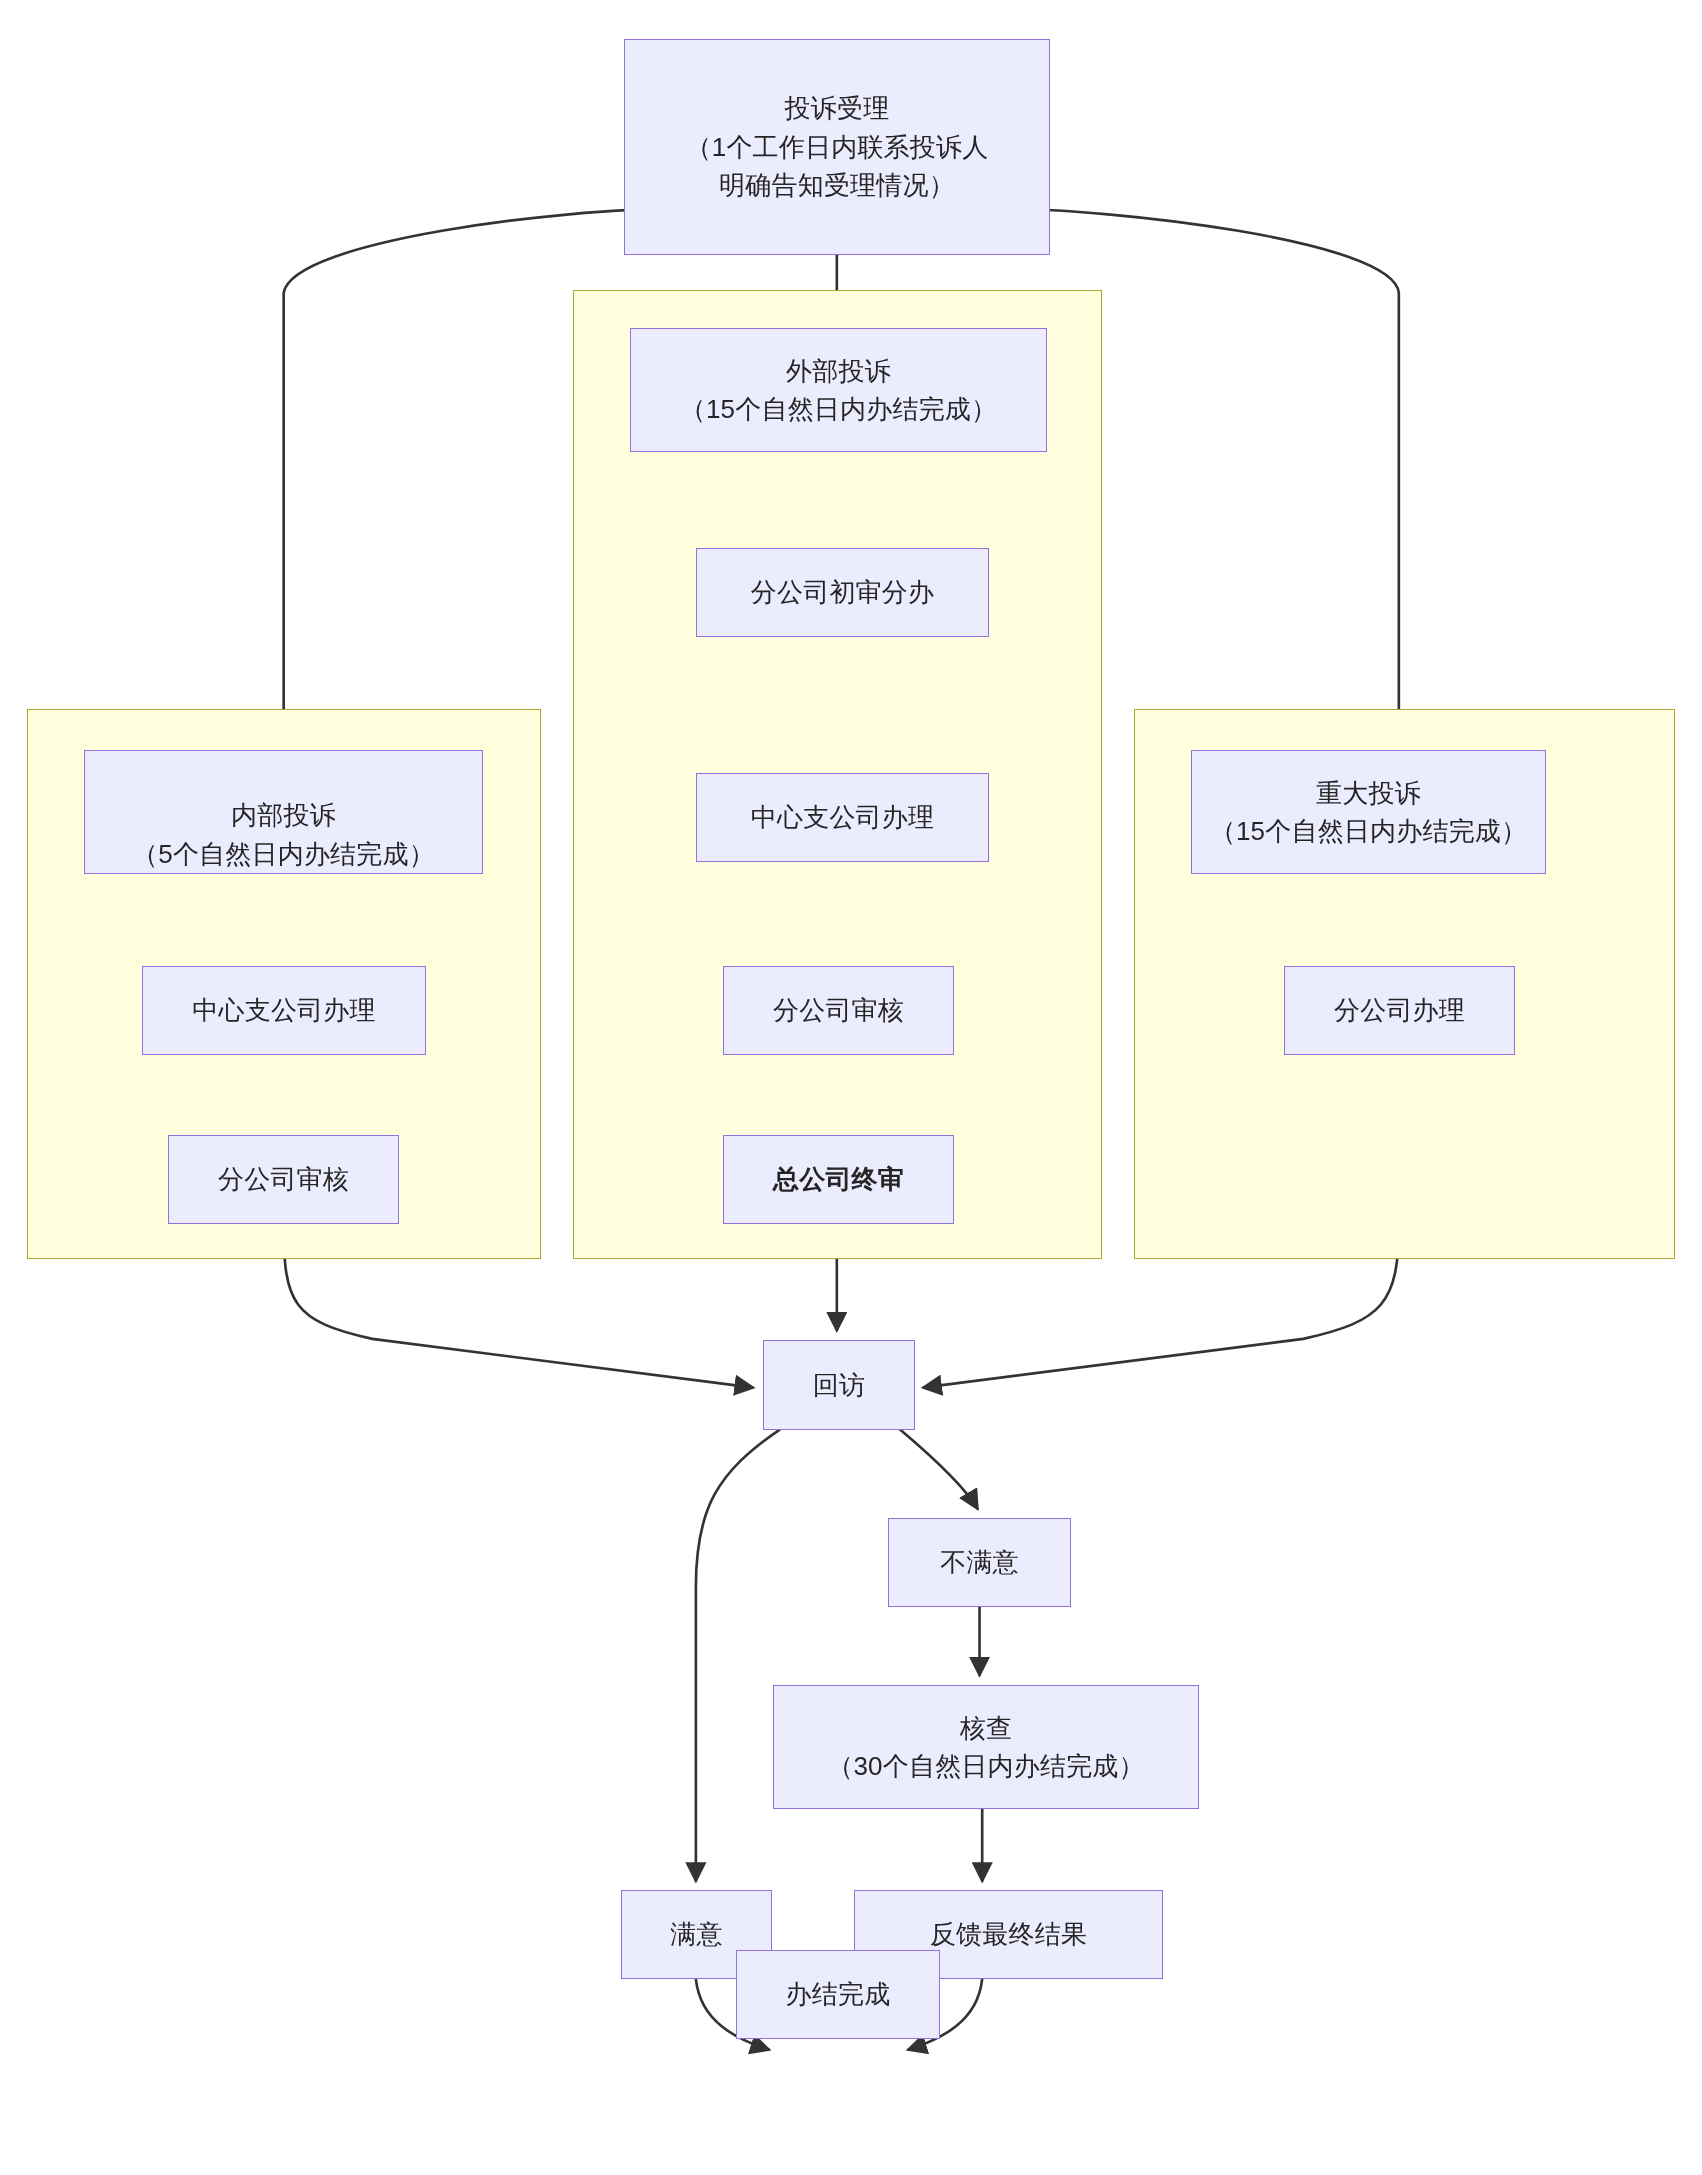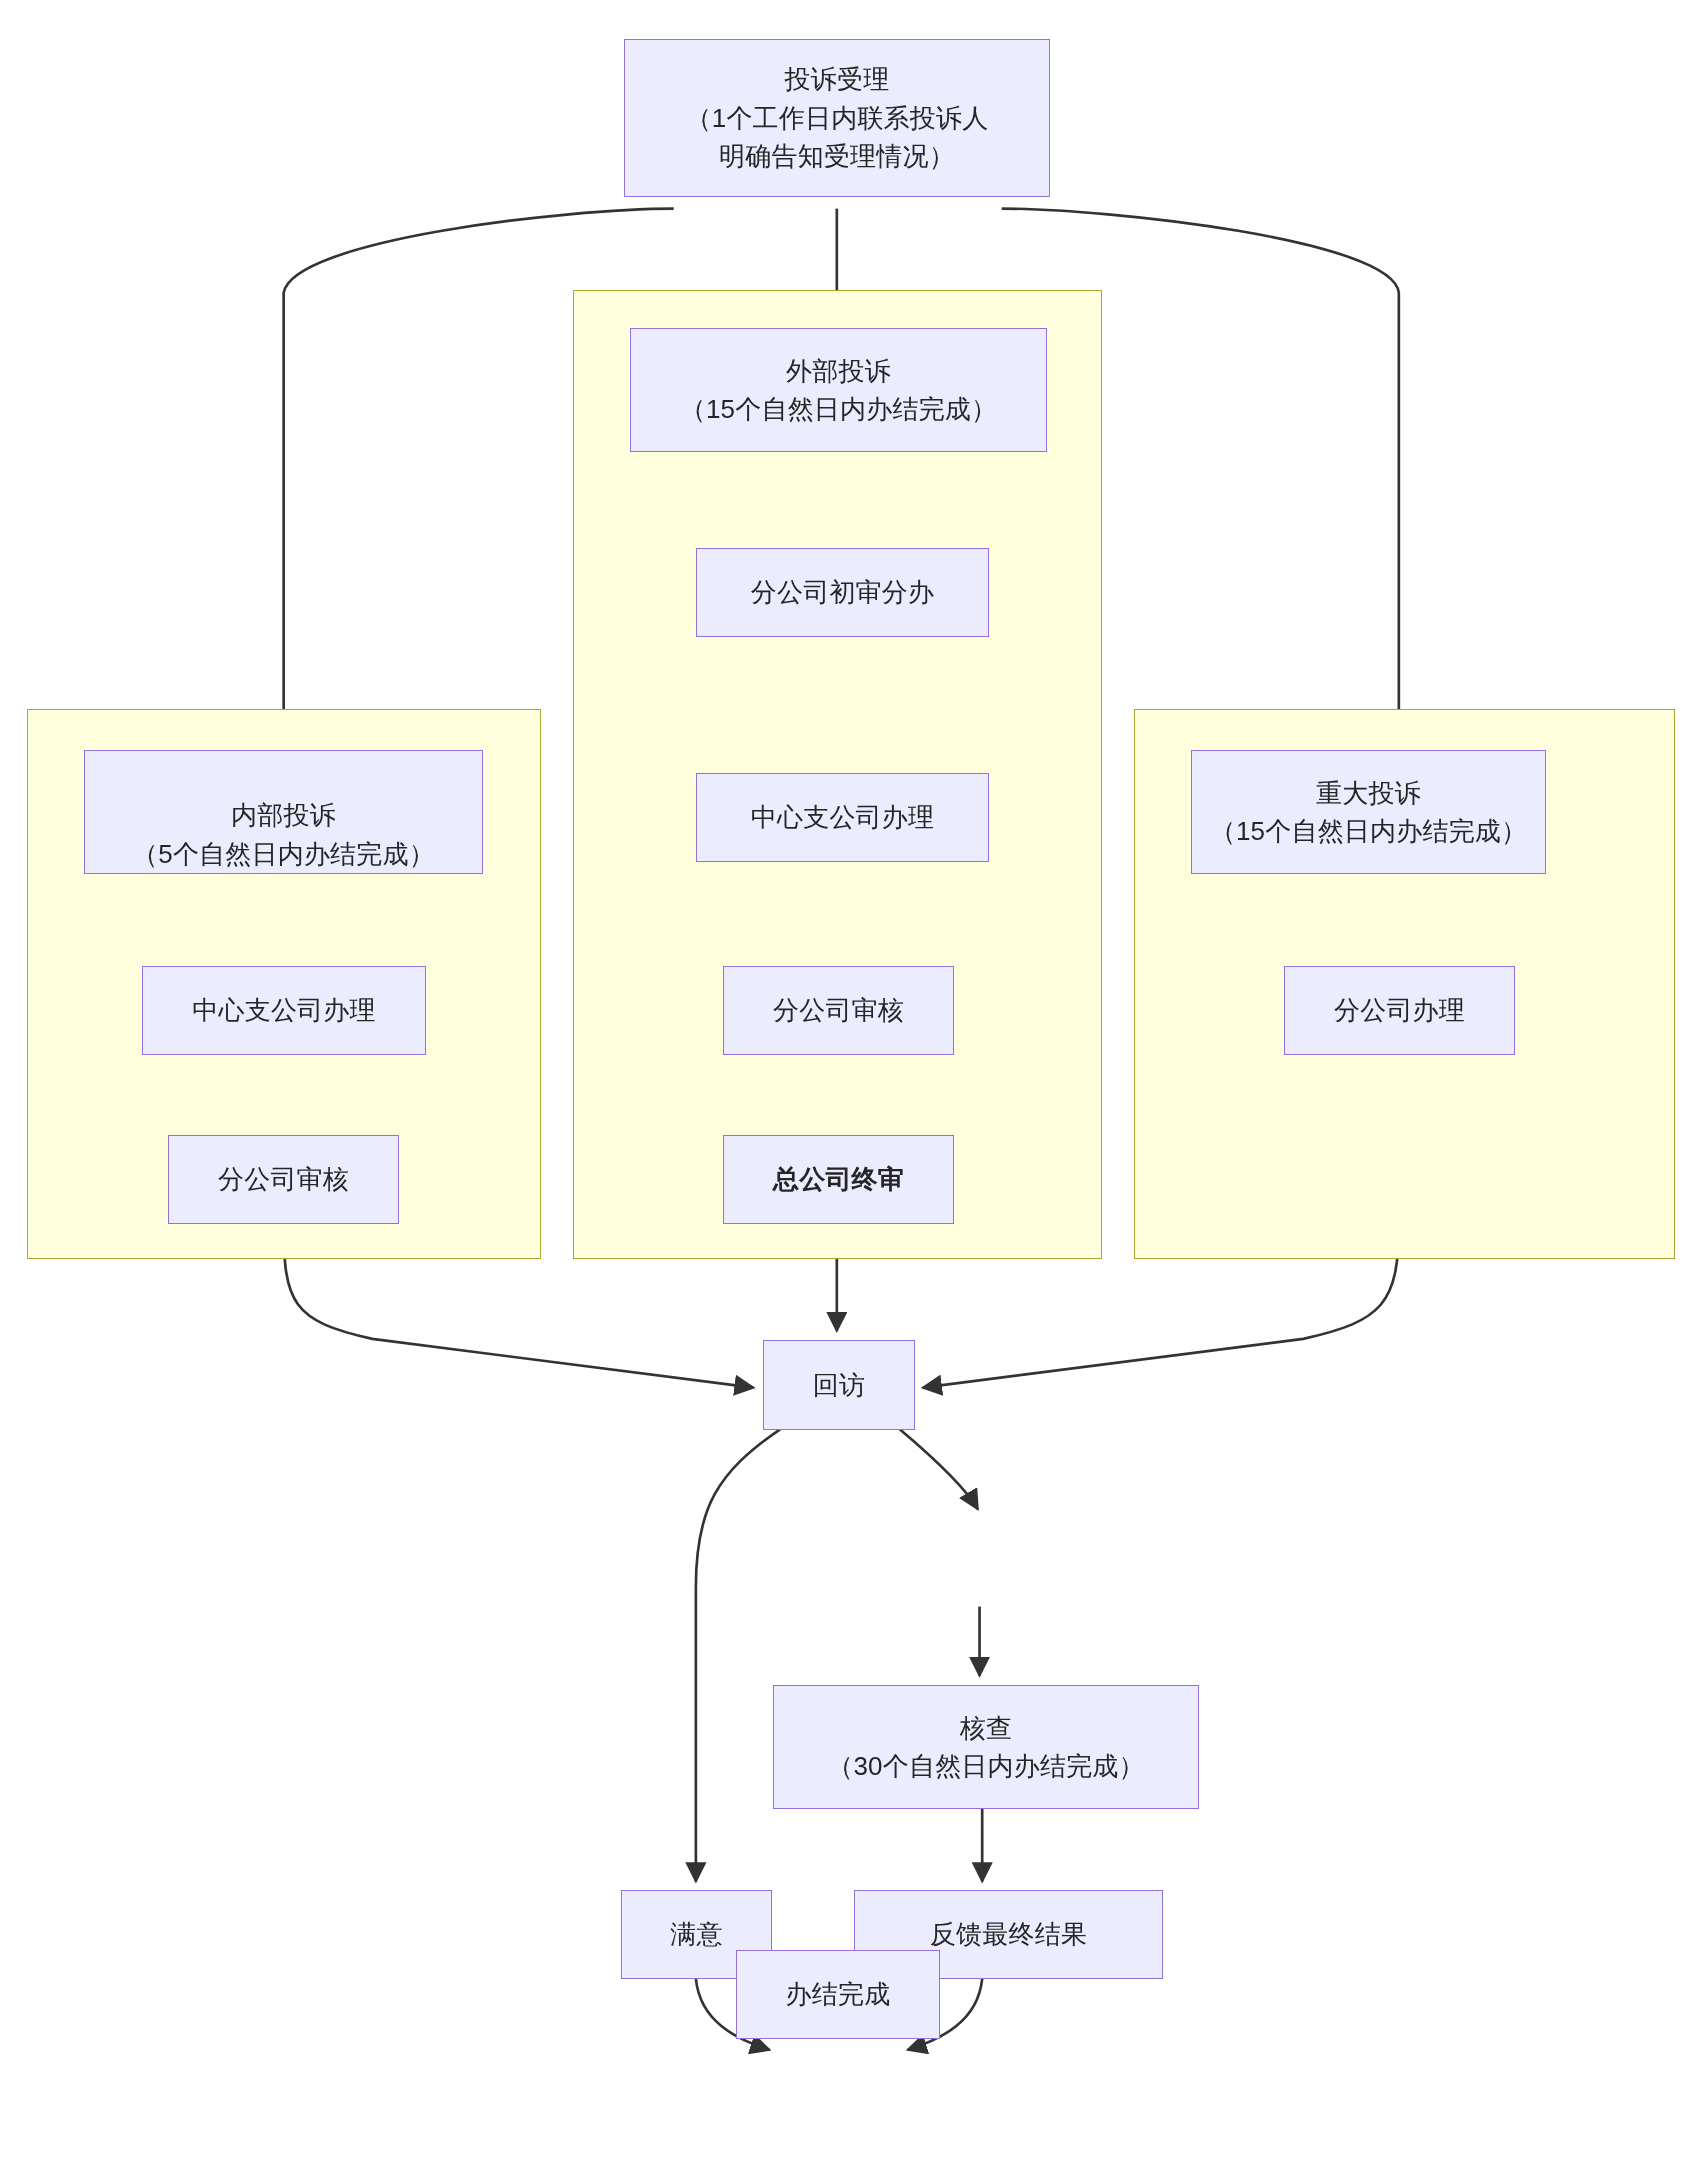--- a/index.html
+++ b/index.html
@@ -106,37 +106,38 @@
       <path d="M 785,2232 C 790,2280 830,2300 868,2312"></path>
 
       <path d="M 1108,2232 C 1103,2280 1062,2300 1024,2312"></path>
     </g>
   </svg>
 
   <div class="cluster" style="left: 26.6px; top: 709px; width: 514px; height: 550px;"></div>
   <div class="cluster" style="left: 573px; top: 290px; width: 529px; height: 969px;"></div>
   <div class="cluster" style="left: 1134px; top: 709px; width: 541px; height: 550px;"></div>
 
-  <div class="node" style="left: 624px; top: 39px; width: 426px; height: 158px;"><span class="node-label">投诉受理
+  <div class="node" style="left: 624px; top: 39px; width: 426px; height: 216px;"><span class="node-label">投诉受理
 （1个工作日内联系投诉人
 明确告知受理情况）</span></div>
   <div class="node" style="left: 630px; top: 328px; width: 417px; height: 124px;"><span class="node-label">外部投诉
 （15个自然日内办结完成）</span></div>
   <div class="node" style="left: 696px; top: 548px; width: 293px; height: 89px;"><span class="node-label">分公司初审分办</span></div>
   <div class="node" style="left: 696px; top: 773px; width: 293px; height: 89px;"><span class="node-label">中心支公司办理</span></div>
   <div class="node" style="left: 723px; top: 966px; width: 231px; height: 89px;"><span class="node-label">分公司审核</span></div>
   <div class="node" style="left: 723px; top: 1135px; width: 231px; height: 89px; font-weight: bold;"><span class="node-label">总公司终审</span></div>
   <div class="node" style="left: 84px; top: 750px; width: 399px; height: 124px; align-items: flex-end;"><span class="node-label">内部投诉
 （5个自然日内办结完成）</span></div>
   <div class="node" style="left: 142px; top: 966px; width: 284px; height: 89px;"><span class="node-label">中心支公司办理</span></div>
   <div class="node" style="left: 168px; top: 1135px; width: 231px; height: 89px;"><span class="node-label">分公司审核</span></div>
   <div class="node" style="left: 1191px; top: 750px; width: 355px; height: 124px;"><span class="node-label">重大投诉
 （15个自然日内办结完成）</span></div>
   <div class="node" style="left: 1284px; top: 966px; width: 231px; height: 89px;"><span class="node-label">分公司办理</span></div>
   <div class="node" style="left: 763px; top: 1340px; width: 152px; height: 90px;"><span class="node-label">回访</span></div>
+  <div class="node" style="left: 888px; top: 1518px; width: 183px; height: 89px;"><span class="node-label">不满意</span></div>
   <div class="node" style="left: 773px; top: 1685px; width: 426px; height: 124px;"><span class="node-label">核查
 （30个自然日内办结完成）</span></div>
   <div class="node" style="left: 621px; top: 1890px; width: 151px; height: 89px;"><span class="node-label">满意</span></div>
   <div class="node" style="left: 854px; top: 1890px; width: 309px; height: 89px;"><span class="node-label">反馈最终结果</span></div>
   <div class="node" style="left: 736px; top: 1950px; width: 204px; height: 89px;"><span class="node-label">办结完成</span></div>
 
 </div>
 
 
 </body></html>

